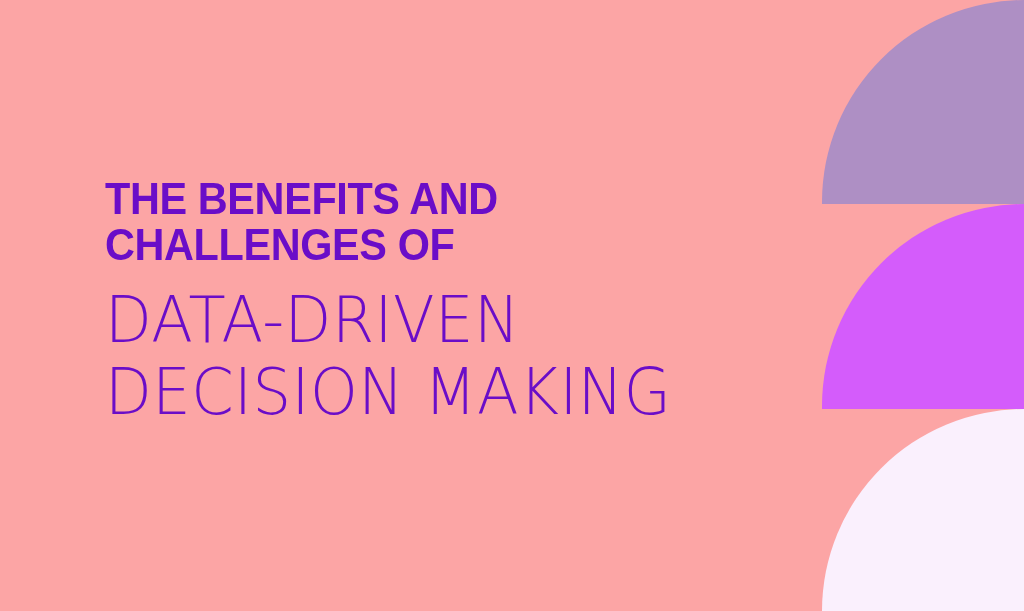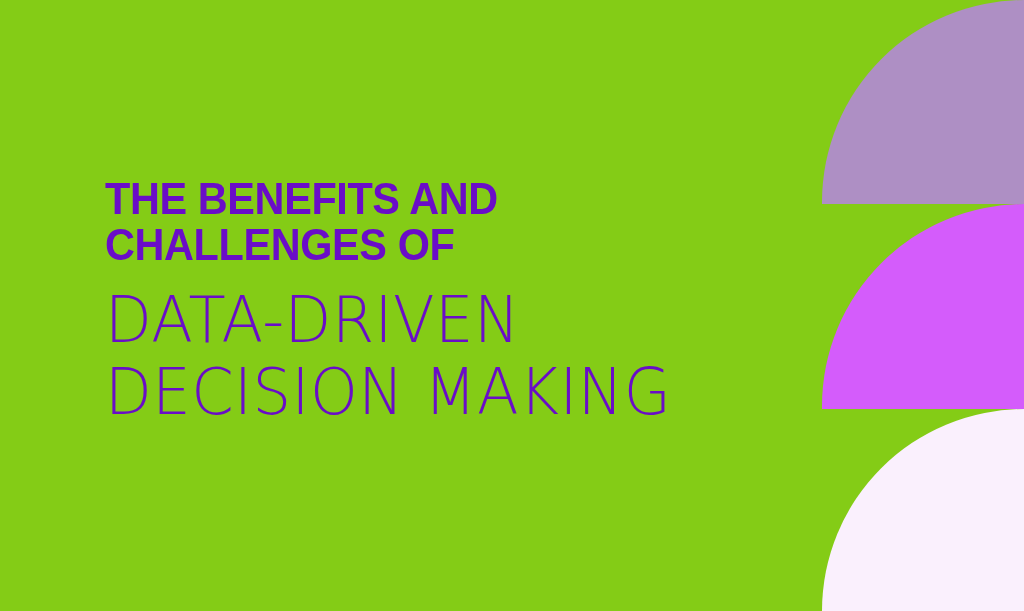--- a/index.html
+++ b/index.html
@@ -10,21 +10,21 @@
     width: 1024px;
     height: 611px;
     overflow: hidden;
     font-family: "Liberation Sans", sans-serif;
   }
 
   #card {
     position: relative;
     width: 1024px;
     height: 611px;
-    background: #84cc16;
+    background: #fca5a5;
     overflow: hidden;
   }
 
   
   .shape-stack {
     position: absolute;
     top: 0;
     right: 0;
     width: 202px;
     height: 611px;

